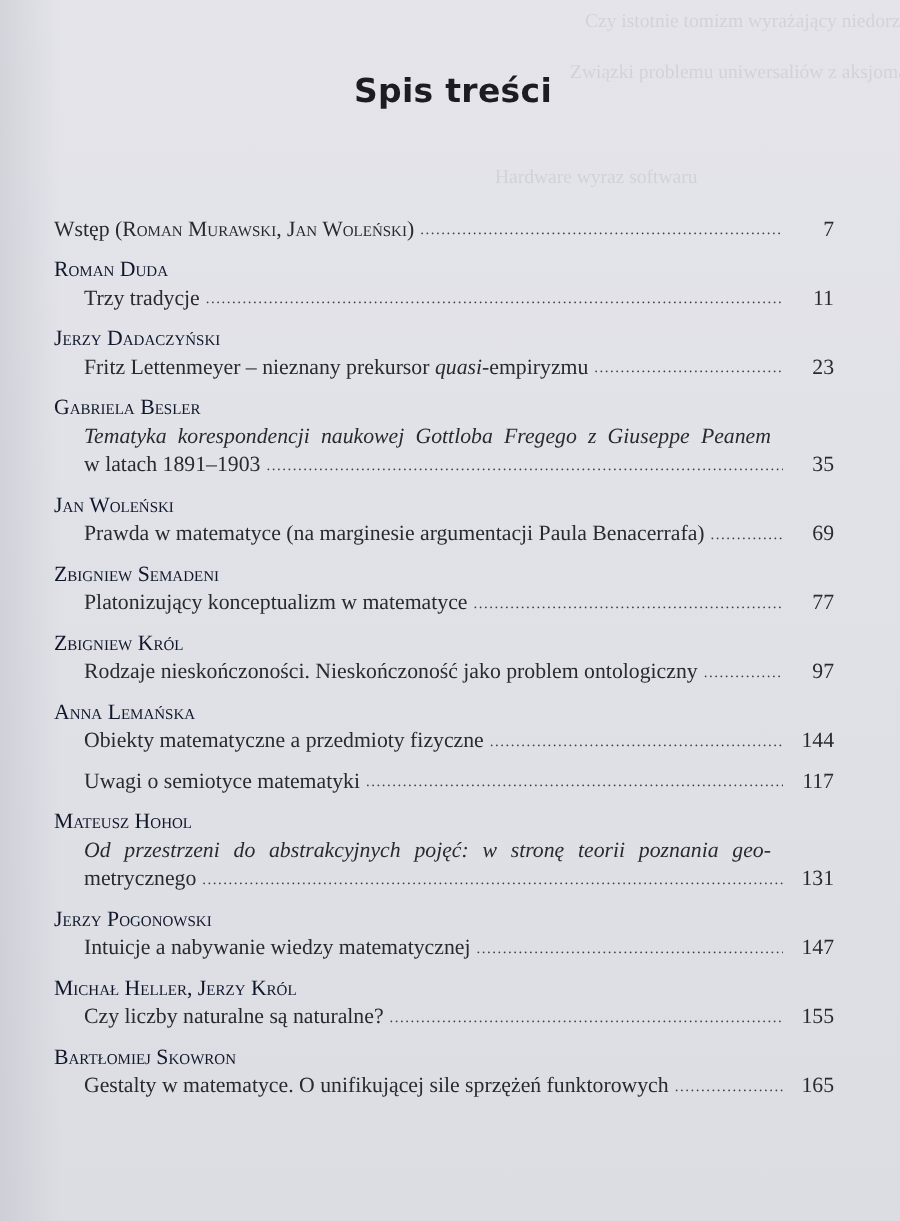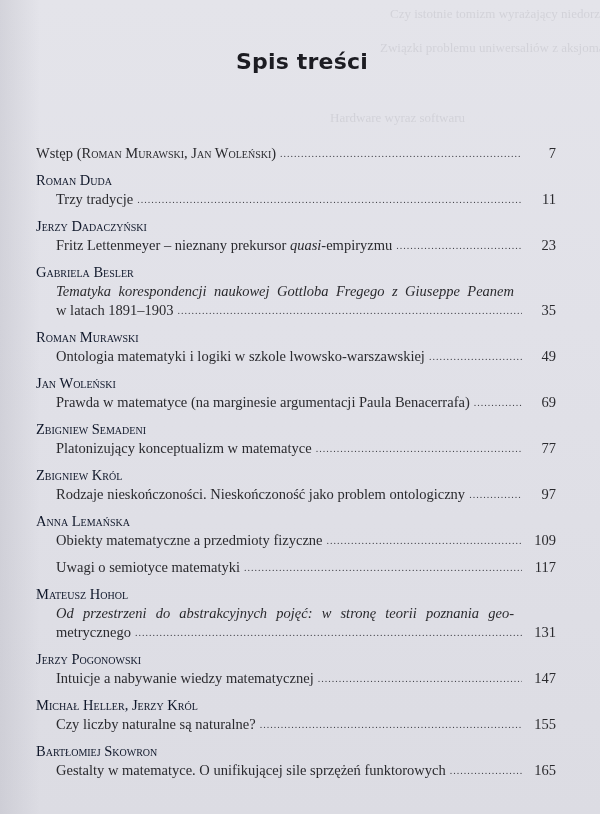--- a/index.html
+++ b/index.html
@@ -140,28 +140,20 @@
   <div class="entry">
     <div class="author">Gabriela Besler</div>
     <div class="wrap-first">Tematyka korespondencji naukowej Gottloba Fregego z Giuseppe Peanem</div>
     <div class="line indented">
       <span class="text">w latach 1891–1903</span>
       <span class="dots"></span>
       <span class="page">35</span>
     </div>
   </div>
 
-  <div class="entry">
-    <div class="author">Roman Murawski</div>
-    <div class="line indented">
-      <span class="text">Ontologia matematyki i logiki w szkole lwowsko-warszawskiej</span>
-      <span class="dots"></span>
-      <span class="page">49</span>
-    </div>
-  </div>
 
   <div class="entry">
     <div class="author">Jan Woleński</div>
     <div class="line indented">
       <span class="text">Prawda w matematyce (na marginesie argumentacji Paula Benacerrafa)</span>
       <span class="dots"></span>
       <span class="page">69</span>
     </div>
   </div>
 
@@ -181,21 +173,21 @@
       <span class="dots"></span>
       <span class="page">97</span>
     </div>
   </div>
 
   <div class="entry">
     <div class="author">Anna Lemańska</div>
     <div class="line indented">
       <span class="text">Obiekty matematyczne a przedmioty fizyczne</span>
       <span class="dots"></span>
-      <span class="page">109</span>
+      <span class="page">144</span>
     </div>
   </div>
 
   <div class="entry">
     <div class="line indented">
       <span class="text">Uwagi o semiotyce matematyki</span>
       <span class="dots"></span>
       <span class="page">117</span>
     </div>
   </div>

